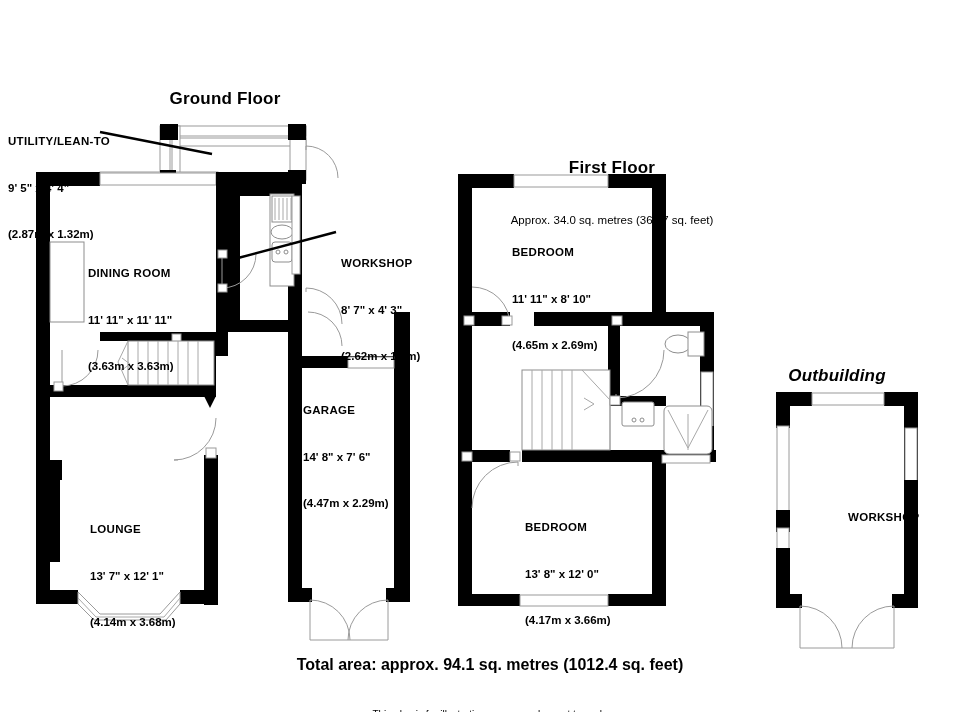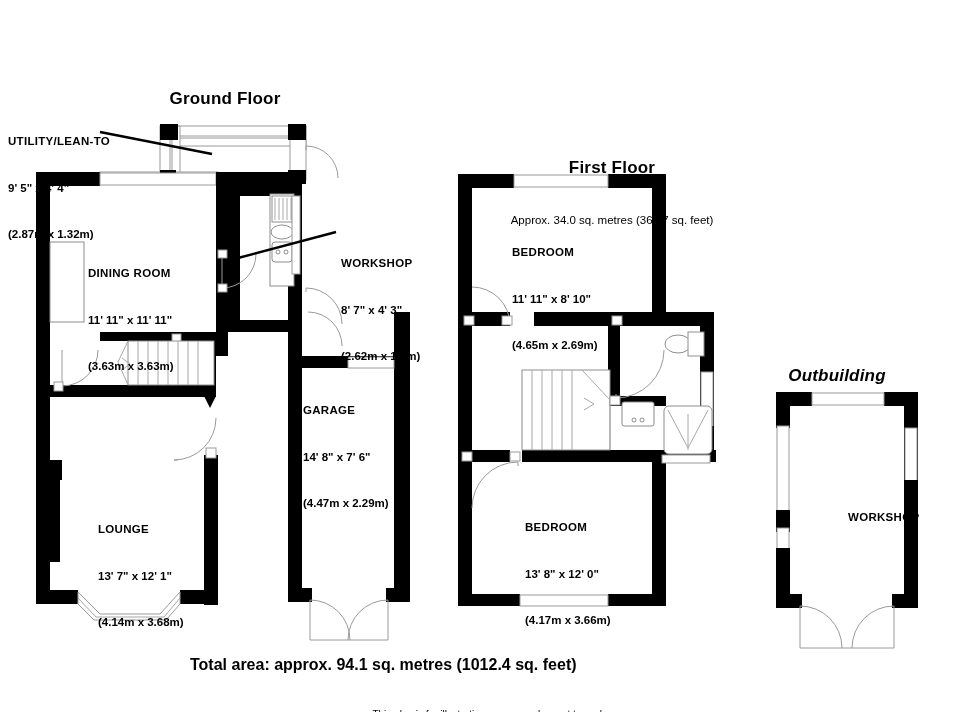--- a/index.html
+++ b/index.html
@@ -44,20 +44,21 @@
     font-weight: bold;
     line-height: 15.5px;
   }
   .room-label .rl-name { display: block; letter-spacing: 0.3px; }
   .room-label .rl-imp  { display: block; }
   .room-label .rl-met  { display: block; }
 
   .total-area {
     font-size: 16px;
     font-weight: bold;
+    text-align: center;
   }
   .disclaimer {
     font-size: 10px;
     text-align: center;
     line-height: 13px;
   }
   .center-block { text-align: center; }
 </style>
 </head>
 <body>
@@ -348,21 +349,21 @@
     <span class="rl-imp">8' 7" x 4' 3"</span>
     <span class="rl-met">(2.62m x 1.1m)</span>
   </div>
 
   <div class="txt room-label" style="left:303px; top:372px;">
     <span class="rl-name">GARAGE</span>
     <span class="rl-imp">14' 8" x 7' 6"</span>
     <span class="rl-met">(4.47m x 2.29m)</span>
   </div>
 
-  <div class="txt room-label" style="left:98px; top:491px;">
+  <div class="txt room-label" style="left:90px; top:491px;">
     <span class="rl-name">LOUNGE</span>
     <span class="rl-imp">13' 7" x 12' 1"</span>
     <span class="rl-met">(4.14m x 3.68m)</span>
   </div>
 
   <div class="txt center-block" style="left:462px; top:122px; width:300px;">
     <div class="floor-title">First Floor</div>
     <div class="floor-sub">Approx. 34.0 sq. metres (365.7 sq. feet)</div>
   </div>
 

